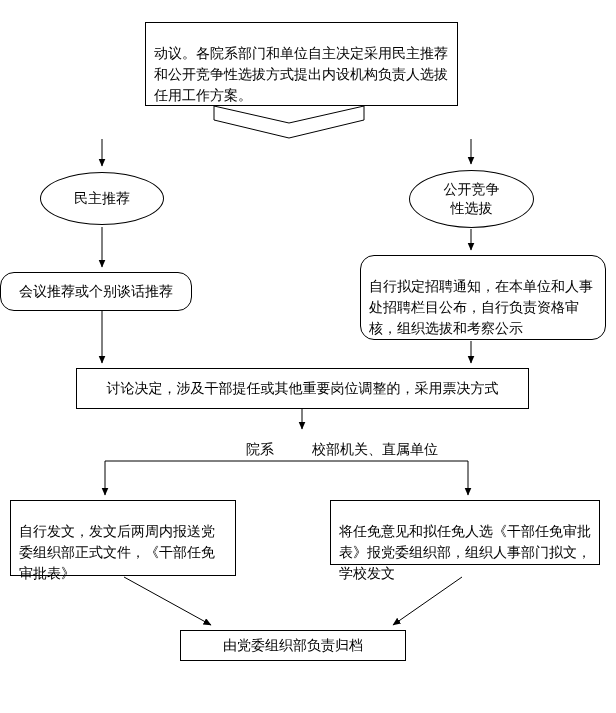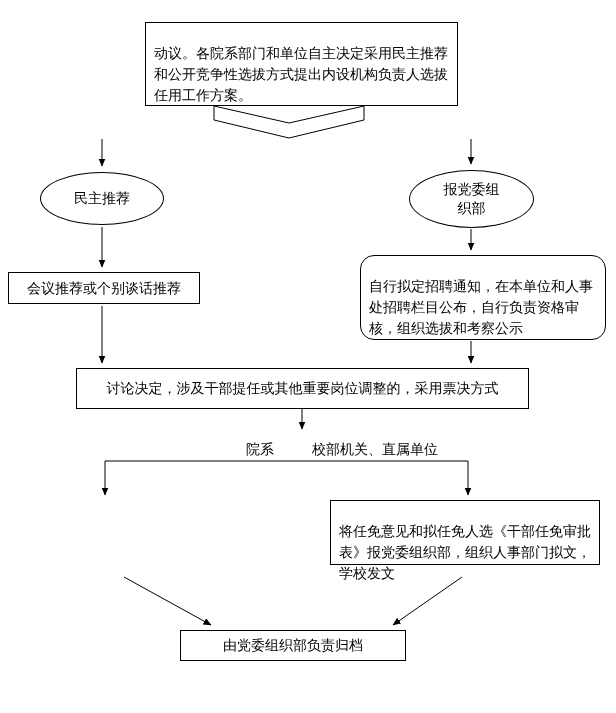--- a/index.html
+++ b/index.html
@@ -59,38 +59,41 @@
 
   <div class="box" style="left:145px; top:22px; width:313px; height:84px;">
     <span>动议。各院系部门和单位自主决定采用民主推荐和公开竞争性选拔方式提出内设机构负责人选拔任用工作方案。</span>
   </div>
 
   <div class="ellipse" style="left:40px; top:172px; width:124px; height:53px;">
     <span class="inner">民主推荐</span>
   </div>
 
   <div class="ellipse" style="left:409px; top:170px; width:125px; height:58px;">
-    <span class="inner" style="width:60px;">报党委组织部</span>
+    <span class="inner" style="width:60px;">公开竞争性选拔</span>
   </div>
 
-  <div class="box center-text" style="left:8px; top:272px; width:192px; height:32px;">
+  <div class="box center-text" style="left:0; top:272px; width:192px; height:39px;border-radius:14px;">
     <span>会议推荐或个别谈话推荐</span>
   </div>
 
   <div class="box" style="left:360px; top:255px; width:246px; height:85px;border-radius:14px;">
     <span>自行拟定招聘通知，在本单位和人事处招聘栏目公布，自行负责资格审核，组织选拔和考察公示</span>
   </div>
 
   <div class="box center-text" style="left:76px; top:368px; width:453px; height:41px;">
     <span>讨论决定，涉及干部提任或其他重要岗位调整的，采用票决方式</span>
   </div>
 
   <div class="flow-label" style="left:230px; top:439px; width:60px;text-align:center;">院系</div>
   <div class="flow-label" style="left:312px; top:439px;">校部机关、直属单位</div>
 
+  <div class="box" style="left:10px; top:500px; width:226px; height:76px;">
+    <span>自行发文，发文后两周内报送党委组织部正式文件，《干部任免审批表》</span>
+  </div>
 
   <div class="box" style="left:330px; top:500px; width:270px; height:65px;">
     <span>将任免意见和拟任免人选《干部任免审批表》报党委组织部，组织人事部门拟文，学校发文</span>
   </div>
 
   <div class="box center-text" style="left:180px; top:630px; width:226px; height:31px;">
     <span>由党委组织部负责归档</span>
   </div>
 
 </div>

